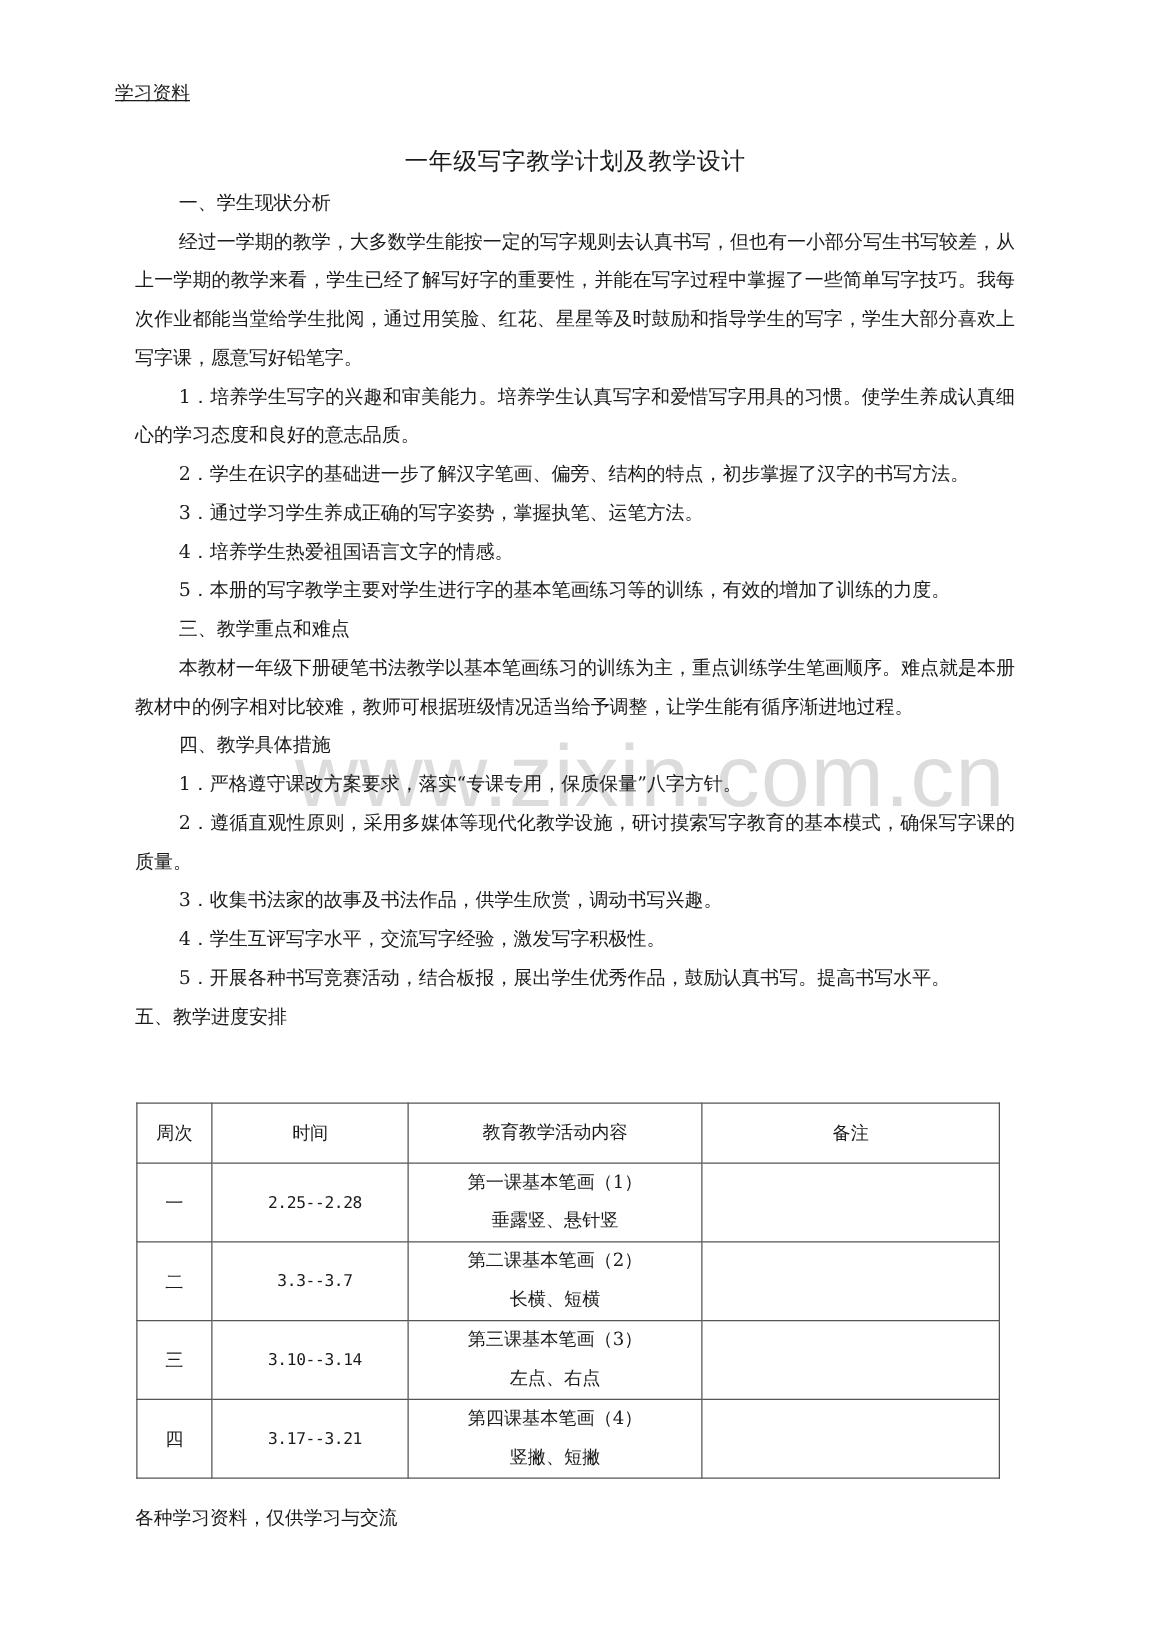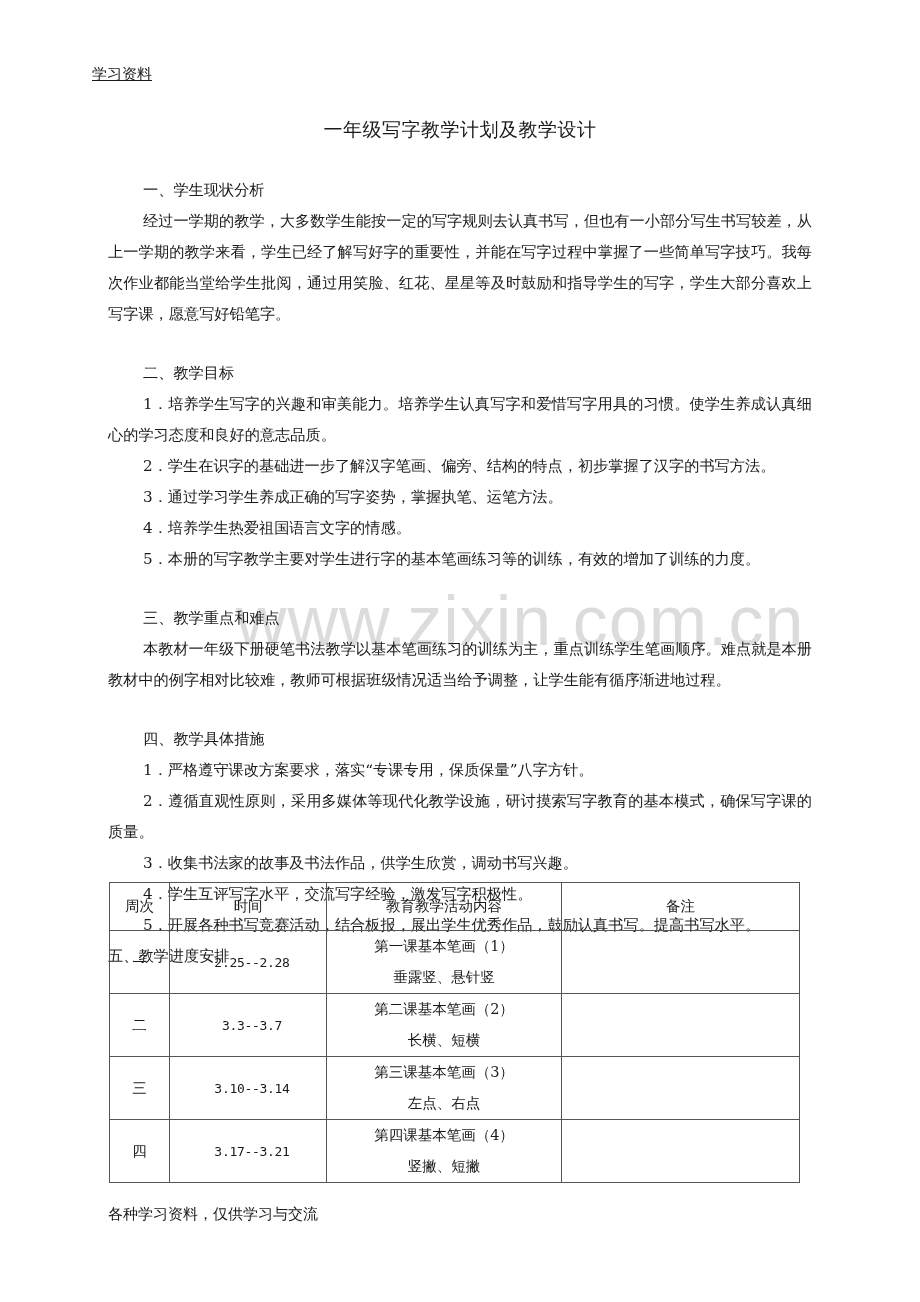--- a/index.html
+++ b/index.html
@@ -5,21 +5,21 @@
   html, body { margin: 0; padding: 0; background: #ffffff; }
   body {
     width: 920px; height: 1302px; position: relative; overflow: hidden;
     font-family: "DejaVu Serif", "Liberation Serif", serif;
     color: #1a1a1a;
   }
   .header-label { position: absolute; left: 92px; top: 64px; font-size: 15px; line-height: 20px; text-decoration: underline; }
   .title { position: absolute; left: 0; width: 920px; top: 117px; text-align: center; font-size: 19px; line-height: 24px; letter-spacing: 0.5px; }
   .body { position: absolute; left: 108px; top: 147px; width: 704px; font-size: 15.2px; line-height: 31px; }
   .body p { margin: 0; text-align: justify; text-justify: inter-character; }
-  .body .h { text-indent: 35px; margin-top: 28px; }
+  .body .h { text-indent: 35px; }
   .body .ind { text-indent: 35px; }
   .body .h5 { text-indent: 0; }
   .watermark {
     position: absolute; left: 236px; top: 581px;
     font-family: "Liberation Sans", "DejaVu Sans", sans-serif;
     font-size: 70px; line-height: 80px; color: #dcdcdc; letter-spacing: 1px;
     pointer-events: none; z-index: 0;
   }
   .body, .title, .header-label { z-index: 1; }
   table.sched {
@@ -43,21 +43,20 @@
 <div class="header-label">学习资料</div>
 
 <div class="title">一年级写字教学计划及教学设计</div>
 
 <div class="watermark">www.zixin.com.cn</div>
 
 <div class="body">
   <p class="h">一、学生现状分析</p>
   <p class="ind">经过一学期的教学，大多数学生能按一定的写字规则去认真书写，但也有一小部分写生书写较差，从上一学期的教学来看，学生已经了解写好字的重要性，并能在写字过程中掌握了一些简单写字技巧。我每次作业都能当堂给学生批阅，通过用笑脸、红花、星星等及时鼓励和指导学生的写字，学生大部分喜欢上写字课，愿意写好铅笔字。</p>
 
-  <p class="h">二、教学目标</p>
   <p class="ind">1．培养学生写字的兴趣和审美能力。培养学生认真写字和爱惜写字用具的习惯。使学生养成认真细心的学习态度和良好的意志品质。</p>
   <p class="ind">2．学生在识字的基础进一步了解汉字笔画、偏旁、结构的特点，初步掌握了汉字的书写方法。</p>
   <p class="ind">3．通过学习学生养成正确的写字姿势，掌握执笔、运笔方法。</p>
   <p class="ind">4．培养学生热爱祖国语言文字的情感。</p>
   <p class="ind">5．本册的写字教学主要对学生进行字的基本笔画练习等的训练，有效的增加了训练的力度。</p>
 
   <p class="h">三、教学重点和难点</p>
   <p class="ind">本教材一年级下册硬笔书法教学以基本笔画练习的训练为主，重点训练学生笔画顺序。难点就是本册教材中的例字相对比较难，教师可根据班级情况适当给予调整，让学生能有循序渐进地过程。</p>
 
   <p class="h">四、教学具体措施</p>

